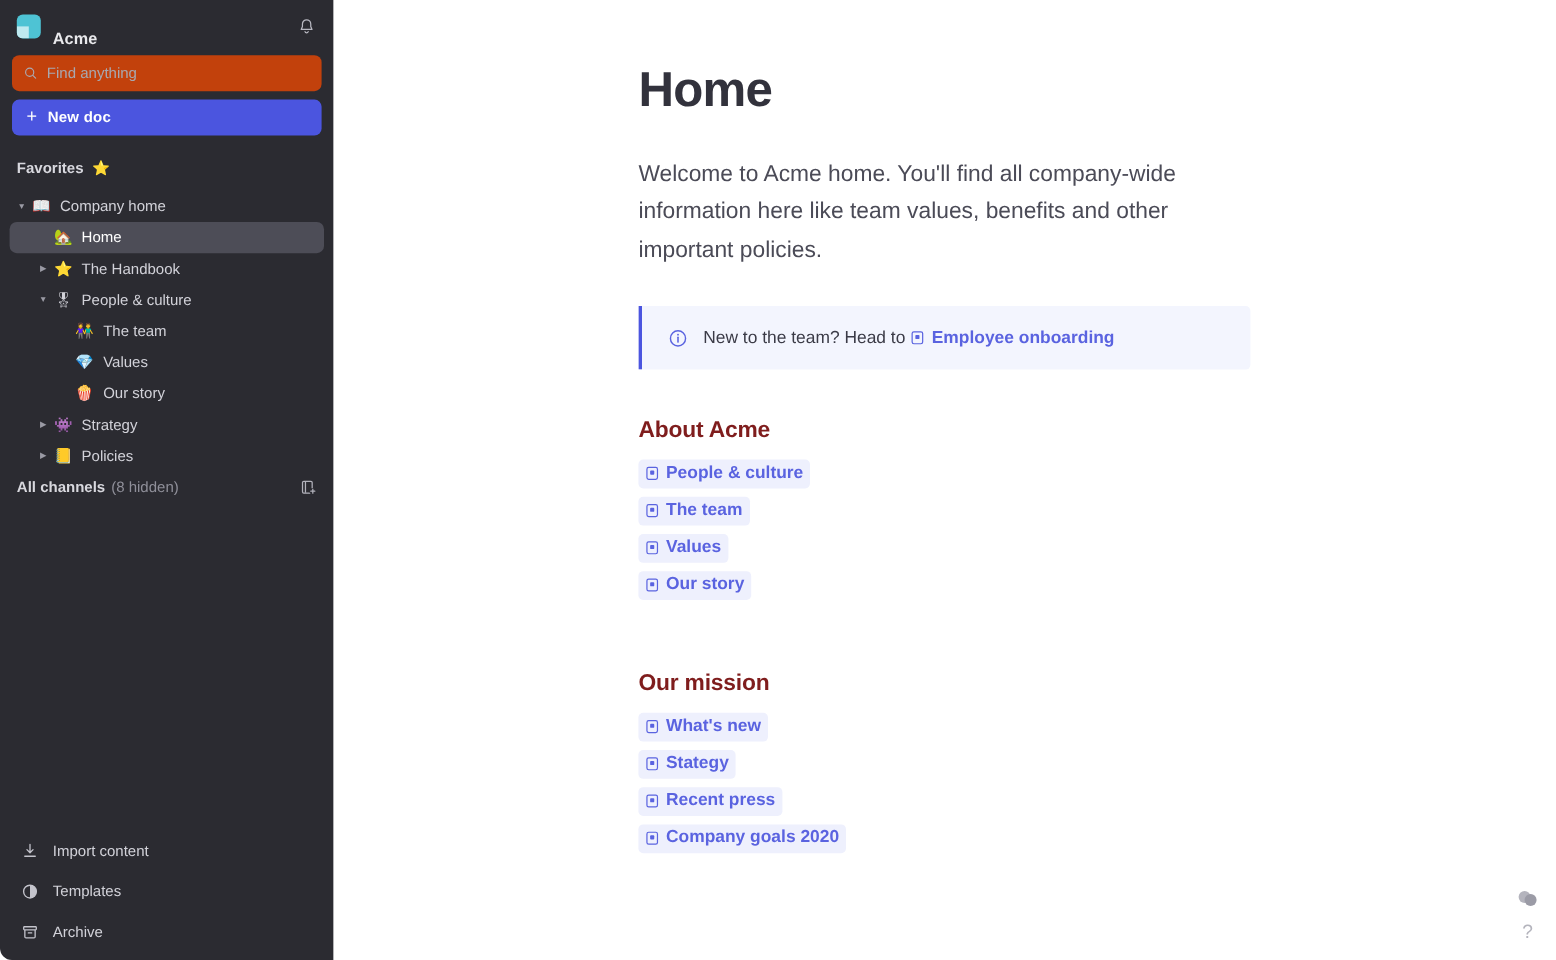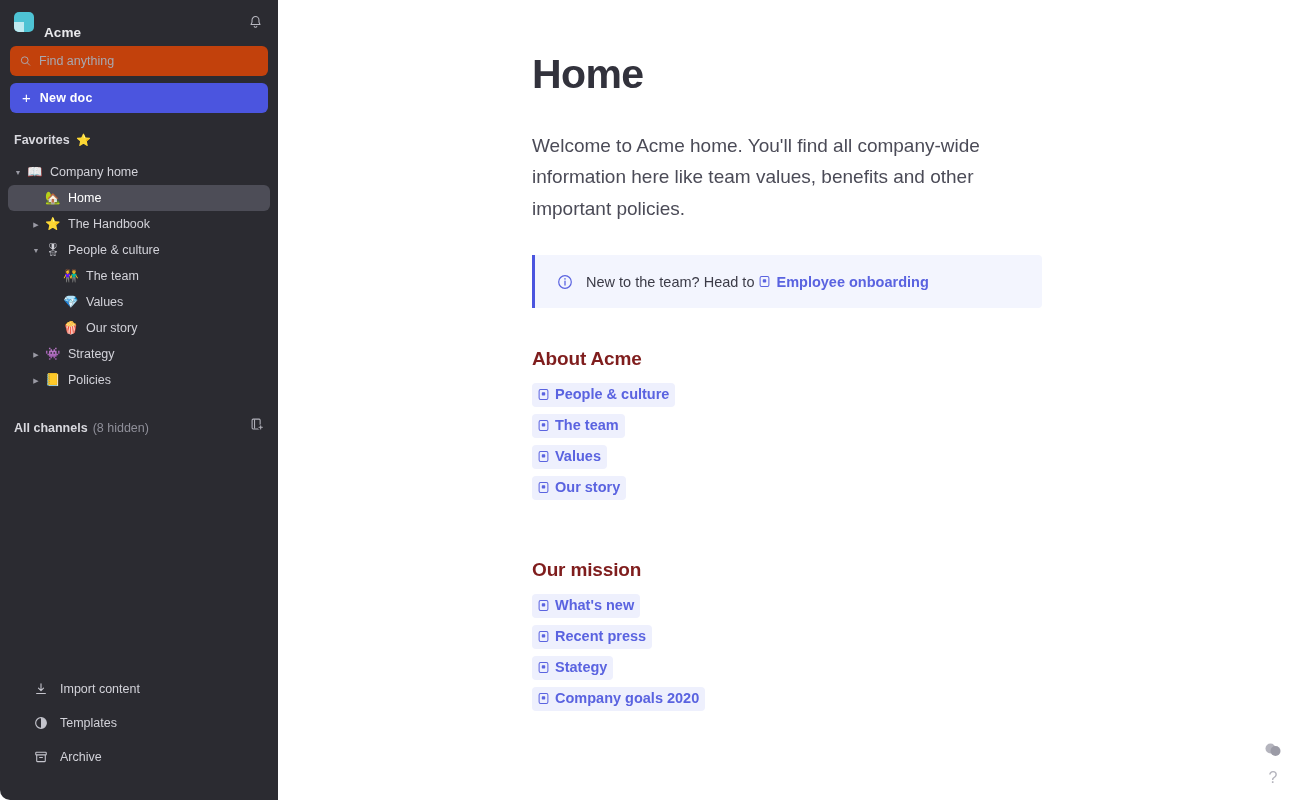--- a/index.html
+++ b/index.html
@@ -176,42 +176,41 @@
     line-height: 1;
   }
   .row .txt { margin-left: 6px; white-space: nowrap; }
 
   .d0 { padding-left: 2px; }
   .d1 { padding-left: 20px; }
   .d2 { padding-left: 38px; }
 
   .allchan {
     display: flex;
-    align-items: flex-end;
+    align-items: center;
     padding: 0 10px 0 14px;
     height: 26px;
-    margin-top: 16px;
     cursor: pointer;
   }
   .allchan .lbl { color: #d8d8de; font-size: 12.5px; font-weight: bold; }
   .allchan .cnt { color: #8f8f99; font-size: 12.5px; margin-left: 5px; font-weight: normal; }
   .allchan .spring { flex: 1; }
   .allchan .addbtn {
     width: 22px; height: 22px;
     display: flex; align-items: center; justify-content: center;
     border-radius: 4px; cursor: pointer;
   }
 
   .sb-bottom { padding: 0 0 16px 0; flex: 0 0 auto; }
   .b-row {
     display: flex;
-    align-items: flex-start;
+    align-items: flex-end;
     gap: 12px;
     height: 34px;
-    padding: 0 34px;
+    padding: 0 18px;
     color: #d2d2d9;
     font-size: 12.5px;
     cursor: pointer;
   }
   .b-row svg { flex: 0 0 14px; }
 
   
   .main {
     flex: 1 1 auto;
     height: 800px;
@@ -519,28 +518,28 @@
                   <rect x="2.6" y="1.9" width="10.8" height="12.2" rx="1.8" stroke="#5a63e0" stroke-width="1.25"></rect>
                   <rect x="5.9" y="5.1" width="4.2" height="4.2" rx="0.9" fill="#5a63e0"></rect>
                 </svg>
                 <span>What's new</span>
               </a></div>
             <div class="link-line"><a class="doclink" href="#">
                 <svg width="13" height="13" viewBox="0 0 16 16" fill="none">
                   <rect x="2.6" y="1.9" width="10.8" height="12.2" rx="1.8" stroke="#5a63e0" stroke-width="1.25"></rect>
                   <rect x="5.9" y="5.1" width="4.2" height="4.2" rx="0.9" fill="#5a63e0"></rect>
                 </svg>
+                <span>Stategy</span>
+              </a></div>
+            <div class="link-line"><a class="doclink" href="#">
+                <svg width="13" height="13" viewBox="0 0 16 16" fill="none">
+                  <rect x="2.6" y="1.9" width="10.8" height="12.2" rx="1.8" stroke="#5a63e0" stroke-width="1.25"></rect>
+                  <rect x="5.9" y="5.1" width="4.2" height="4.2" rx="0.9" fill="#5a63e0"></rect>
+                </svg>
                 <span>Recent press</span>
-              </a></div>
-            <div class="link-line"><a class="doclink" href="#">
-                <svg width="13" height="13" viewBox="0 0 16 16" fill="none">
-                  <rect x="2.6" y="1.9" width="10.8" height="12.2" rx="1.8" stroke="#5a63e0" stroke-width="1.25"></rect>
-                  <rect x="5.9" y="5.1" width="4.2" height="4.2" rx="0.9" fill="#5a63e0"></rect>
-                </svg>
-                <span>Stategy</span>
               </a></div>
             <div class="link-line"><a class="doclink" href="#">
                 <svg width="13" height="13" viewBox="0 0 16 16" fill="none">
                   <rect x="2.6" y="1.9" width="10.8" height="12.2" rx="1.8" stroke="#5a63e0" stroke-width="1.25"></rect>
                   <rect x="5.9" y="5.1" width="4.2" height="4.2" rx="0.9" fill="#5a63e0"></rect>
                 </svg>
                 <span>Company goals 2020</span>
               </a></div>
           </div>
       </div>

